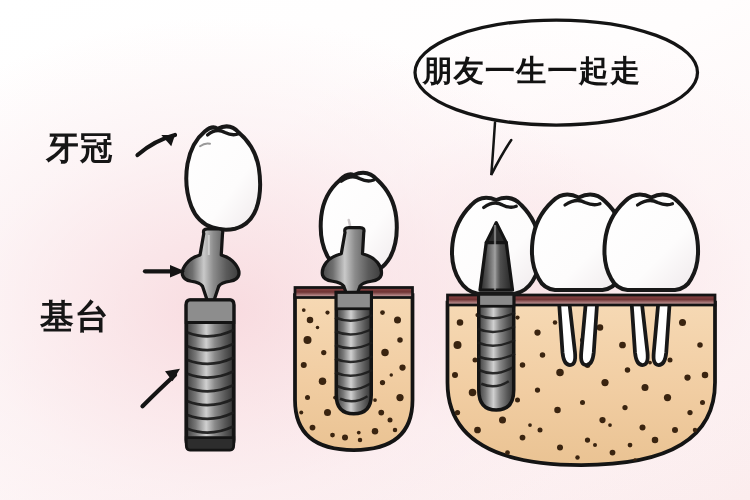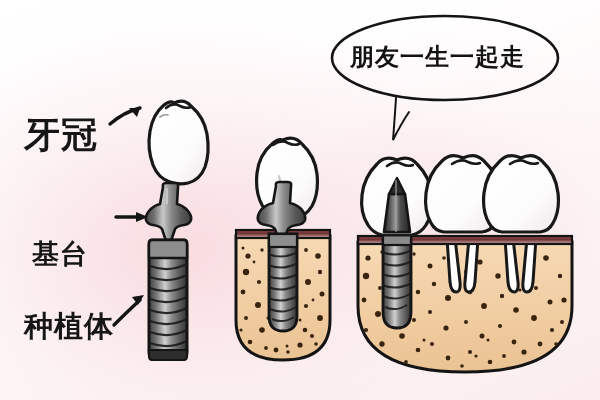--- a/index.html
+++ b/index.html
@@ -29,35 +29,34 @@
   }
   .label {
     position: absolute;
     color: #161616;
     font-weight: 700;
     letter-spacing: 1px;
     white-space: nowrap;
     line-height: 1;
     user-select: none;
   }
-  #label-crown  { left: 24px;  top: 106px; font-size: 36px; margin-top: 11px; }
+  #label-crown  { left: 37px;  top: 106px; font-size: 26px; }
   #label-abut   { left: 32px;  top: 202px; font-size: 27px; margin-top: 38px; }
   #label-impl   { left: 24px;  top: 312px; font-size: 29px; }
   #bubble-text {
     position: absolute;
     left: 338px;
     top: 45px;
     font-size: 24px;
     font-weight: 600;
     color: #121212;
     letter-spacing: 1px;
     white-space: nowrap;
     line-height: 1;
     user-select: none;
-    margin-left: 12px;
   }
 </style>
 </head>
 <body>
 
 <div id="scene">
 
   <div id="bg"></div>
 
   <svg id="art" viewBox="0 0 600 400" width="600" height="400">
@@ -337,17 +336,16 @@
     </g>
 
     <g>
       <ellipse cx="445" cy="58" rx="113" ry="42" fill="none" stroke="#141414" stroke-width="2.6"></ellipse>
       <path d="M396,98 q-2,30 -3,42 q8,-16 16,-28" fill="none" stroke="#141414" stroke-width="2" stroke-linecap="round"></path>
     </g>
   </svg>
 
   <div class="label" id="label-crown">牙冠</div>
   <div class="label" id="label-abut">基台</div>
-  <div class="label" id="label-impl">种植体</div>
 
   <div id="bubble-text">朋友一生一起走</div>
 
 </div>
 
 </body></html>

